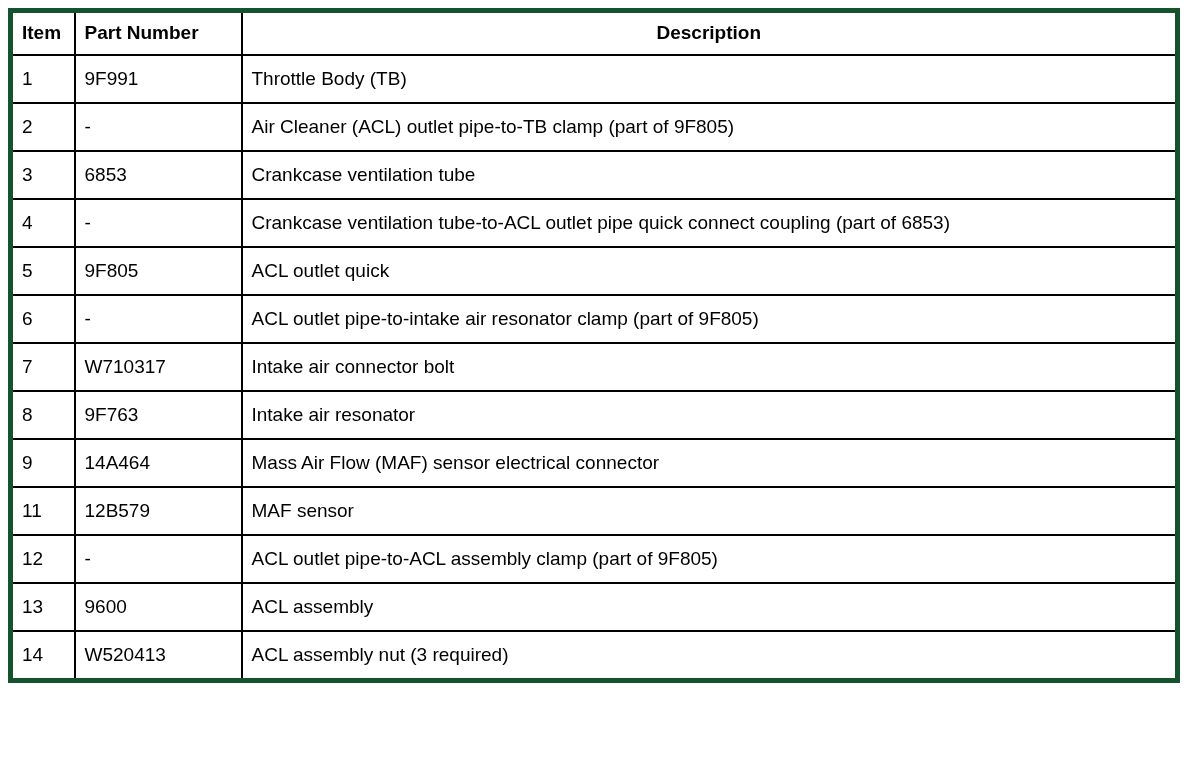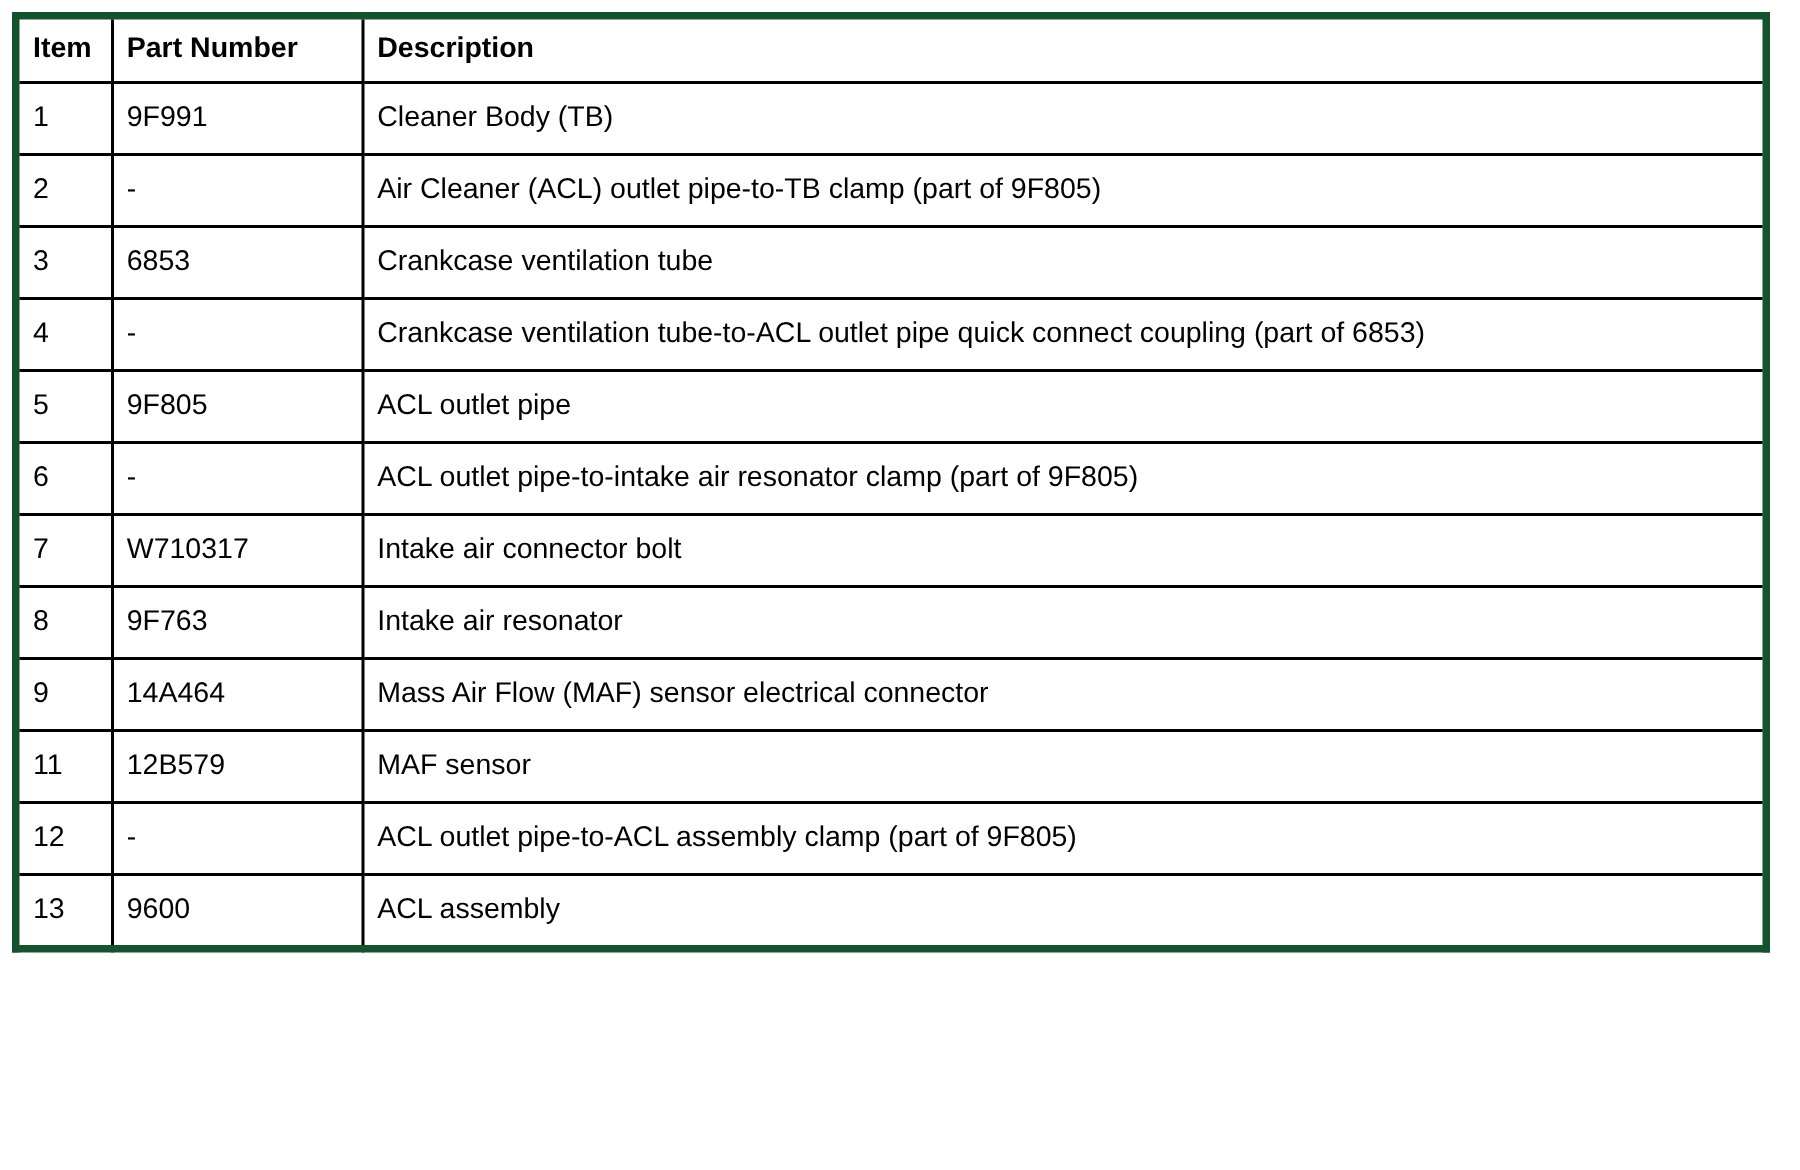--- a/index.html
+++ b/index.html
@@ -39,20 +39,21 @@
   
   table.parts-table {
     border: 5px solid #14532d;
   }
   table.parts-table thead th {
     font-weight: bold;
     height: 41px;
     text-align: left;
   }
   table.parts-table thead th.desc-header {
+    text-align: center;
   }
   table.parts-table tbody td {
     height: 46px;
     font-weight: normal;
     text-align: left;
   }
 </style>
 </head>
 <body>
 
@@ -66,41 +67,41 @@
     <tr>
       <th>Item</th>
       <th>Part Number</th>
       <th class="desc-header">Description</th>
     </tr>
   </thead>
   <tbody>
     <tr>
       <td>1</td>
       <td>9F991</td>
-      <td>Cleaner Body (TB)</td>
+      <td>Throttle Body (TB)</td>
     </tr>
     <tr>
       <td>2</td>
       <td>-</td>
       <td>Air Cleaner (ACL) outlet pipe-to-TB clamp (part of 9F805)</td>
     </tr>
     <tr>
       <td>3</td>
       <td>6853</td>
       <td>Crankcase ventilation tube</td>
     </tr>
     <tr>
       <td>4</td>
       <td>-</td>
       <td>Crankcase ventilation tube-to-ACL outlet pipe quick connect coupling (part of 6853)</td>
     </tr>
     <tr>
       <td>5</td>
       <td>9F805</td>
-      <td>ACL outlet pipe</td>
+      <td>ACL outlet quick</td>
     </tr>
     <tr>
       <td>6</td>
       <td>-</td>
       <td>ACL outlet pipe-to-intake air resonator clamp (part of 9F805)</td>
     </tr>
     <tr>
       <td>7</td>
       <td>W710317</td>
       <td>Intake air connector bolt</td>
@@ -123,14 +124,19 @@
     <tr>
       <td>12</td>
       <td>-</td>
       <td>ACL outlet pipe-to-ACL assembly clamp (part of 9F805)</td>
     </tr>
     <tr>
       <td>13</td>
       <td>9600</td>
       <td>ACL assembly</td>
     </tr>
+    <tr>
+      <td>14</td>
+      <td>W520413</td>
+      <td>ACL assembly nut (3 required)</td>
+    </tr>
   </tbody>
 </table>
 
 </body></html>

